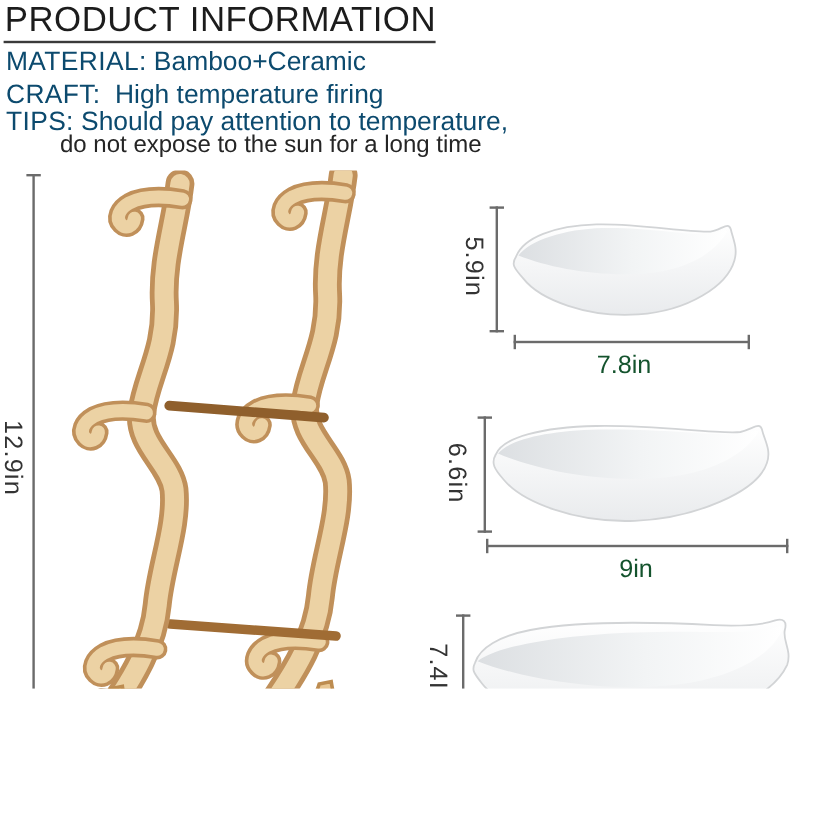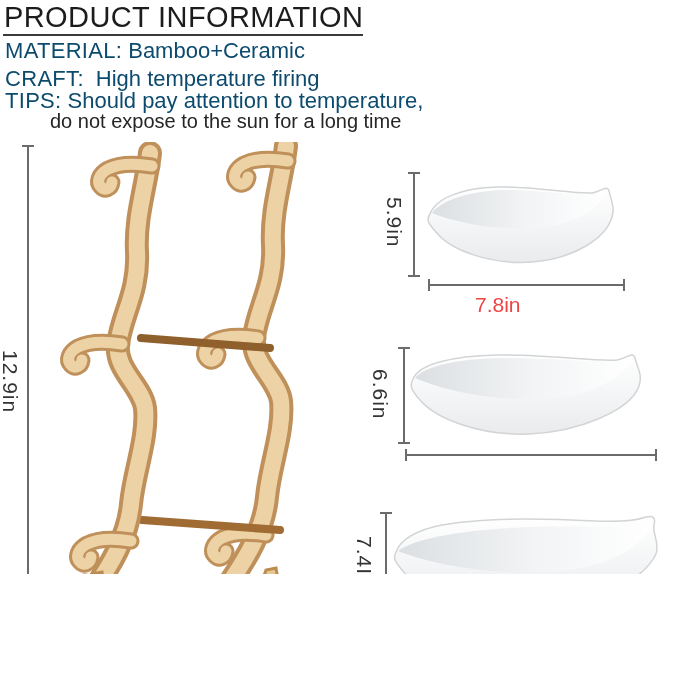--- a/index.html
+++ b/index.html
@@ -25,21 +25,21 @@
   .vdim::before,.vdim::after{content:"";position:absolute;left:0;width:12px;height:2px;background:#6b6b6b;}
   .vdim::before{top:0;}
   .vdim::after{bottom:0;}
   .hdim{height:12px;}
   .hdim .dimline{position:absolute;top:5px;left:0;right:0;height:2px;background:#6b6b6b;}
   .hdim::before,.hdim::after{content:"";position:absolute;top:0;width:2px;height:12px;background:#6b6b6b;}
   .hdim::before{left:0;}
   .hdim::after{right:0;}
   
   .vlabel{writing-mode:vertical-rl;font-size:21px;line-height:1;letter-spacing:1px;color:#333;}
-  .hlabel{font-size:21px;text-align:left;color:#ef4444;}
+  .hlabel{font-size:21px;text-align:center;color:#14532d;}
   
   .stand-svg path,.stand-svg use{vector-effect:none;}
 </style>
 </head>
 <body>
 
 <div id="canvas">
 
   <div class="abs title">PRODUCT INFORMATION</div>
   <div class="abs title-underline"></div>
@@ -145,20 +145,21 @@
           <stop offset="1" stop-color="#ffffff"></stop>
       </linearGradient>
     </defs>
     <path d="M6,31 C12,16 45,8 90,7 C140,6 190,14 210,12 C220,10 226,3 228,10 C230,19 236,27 232,38 C224,62 172,84 122,86 C72,88 28,70 13,52 C5,43 2,38 6,31 Z" fill="url(#bg2)" stroke="#d2d4d6" stroke-width="1.5"></path>
     <path d="M8,30 C18,18 50,11 92,10 C140,9 190,15 208,14 C217,13 222,8 225,12 C214,30 190,43 160,48 C110,57 45,46 8,30 Z" fill="url(#cg2)"></path>
   </svg>
 
   <div class="abs hdim" style="left:405px;top:449px;width:252px;">
     <div class="dimline"></div>
   </div>
+  <div class="abs hlabel" style="left:490px;top:463px;width:80px;">9in</div>
 
   <div class="abs vdim" style="left:380px;top:512px;height:106px;">
     <div class="dimline"></div>
   </div>
   <div class="abs vlabel" style="left:354px;top:536px;">7.4IN</div>
 
   <svg class="abs" style="left:390px;top:512px;" width="288" height="104" viewBox="0 0 288 104" aria-hidden="true">
     <defs>
       <linearGradient id="bg3" x1="0" y1="0" x2="0" y2="1">
         <stop offset="0" stop-color="#ffffff"></stop>

